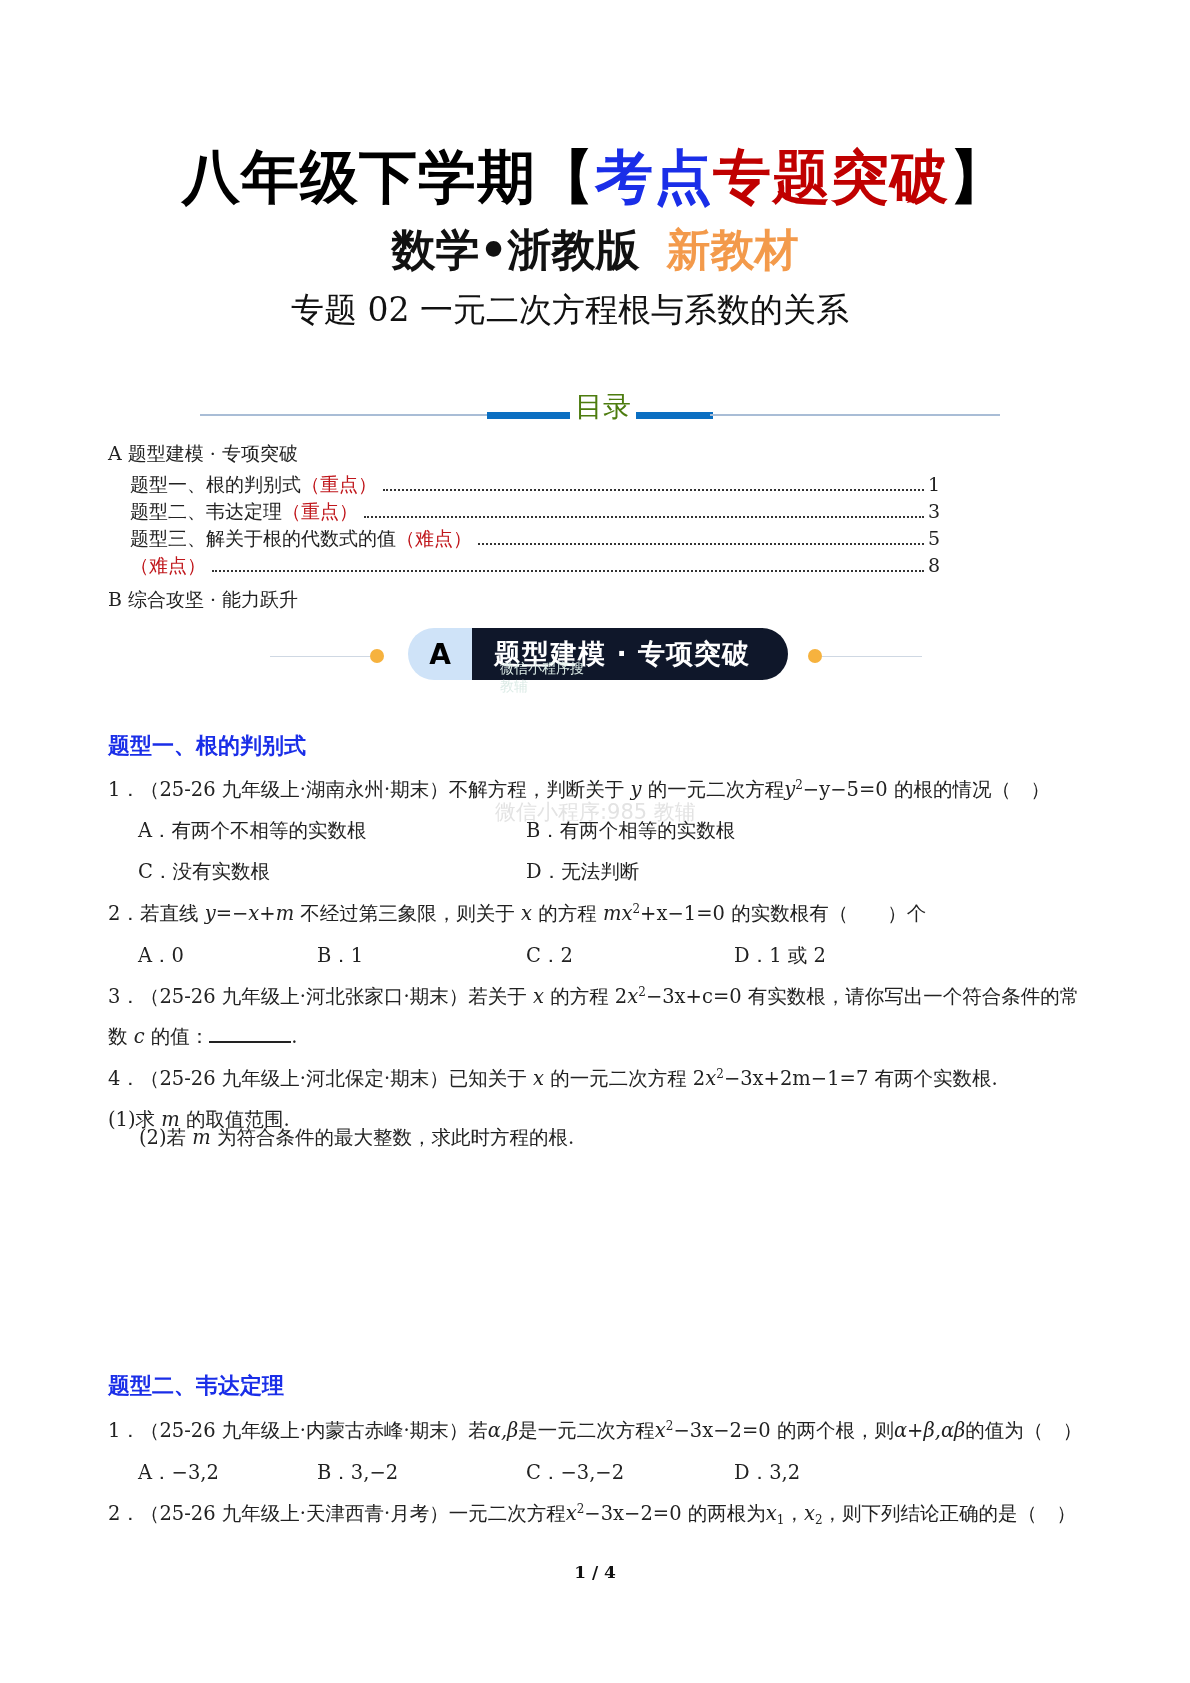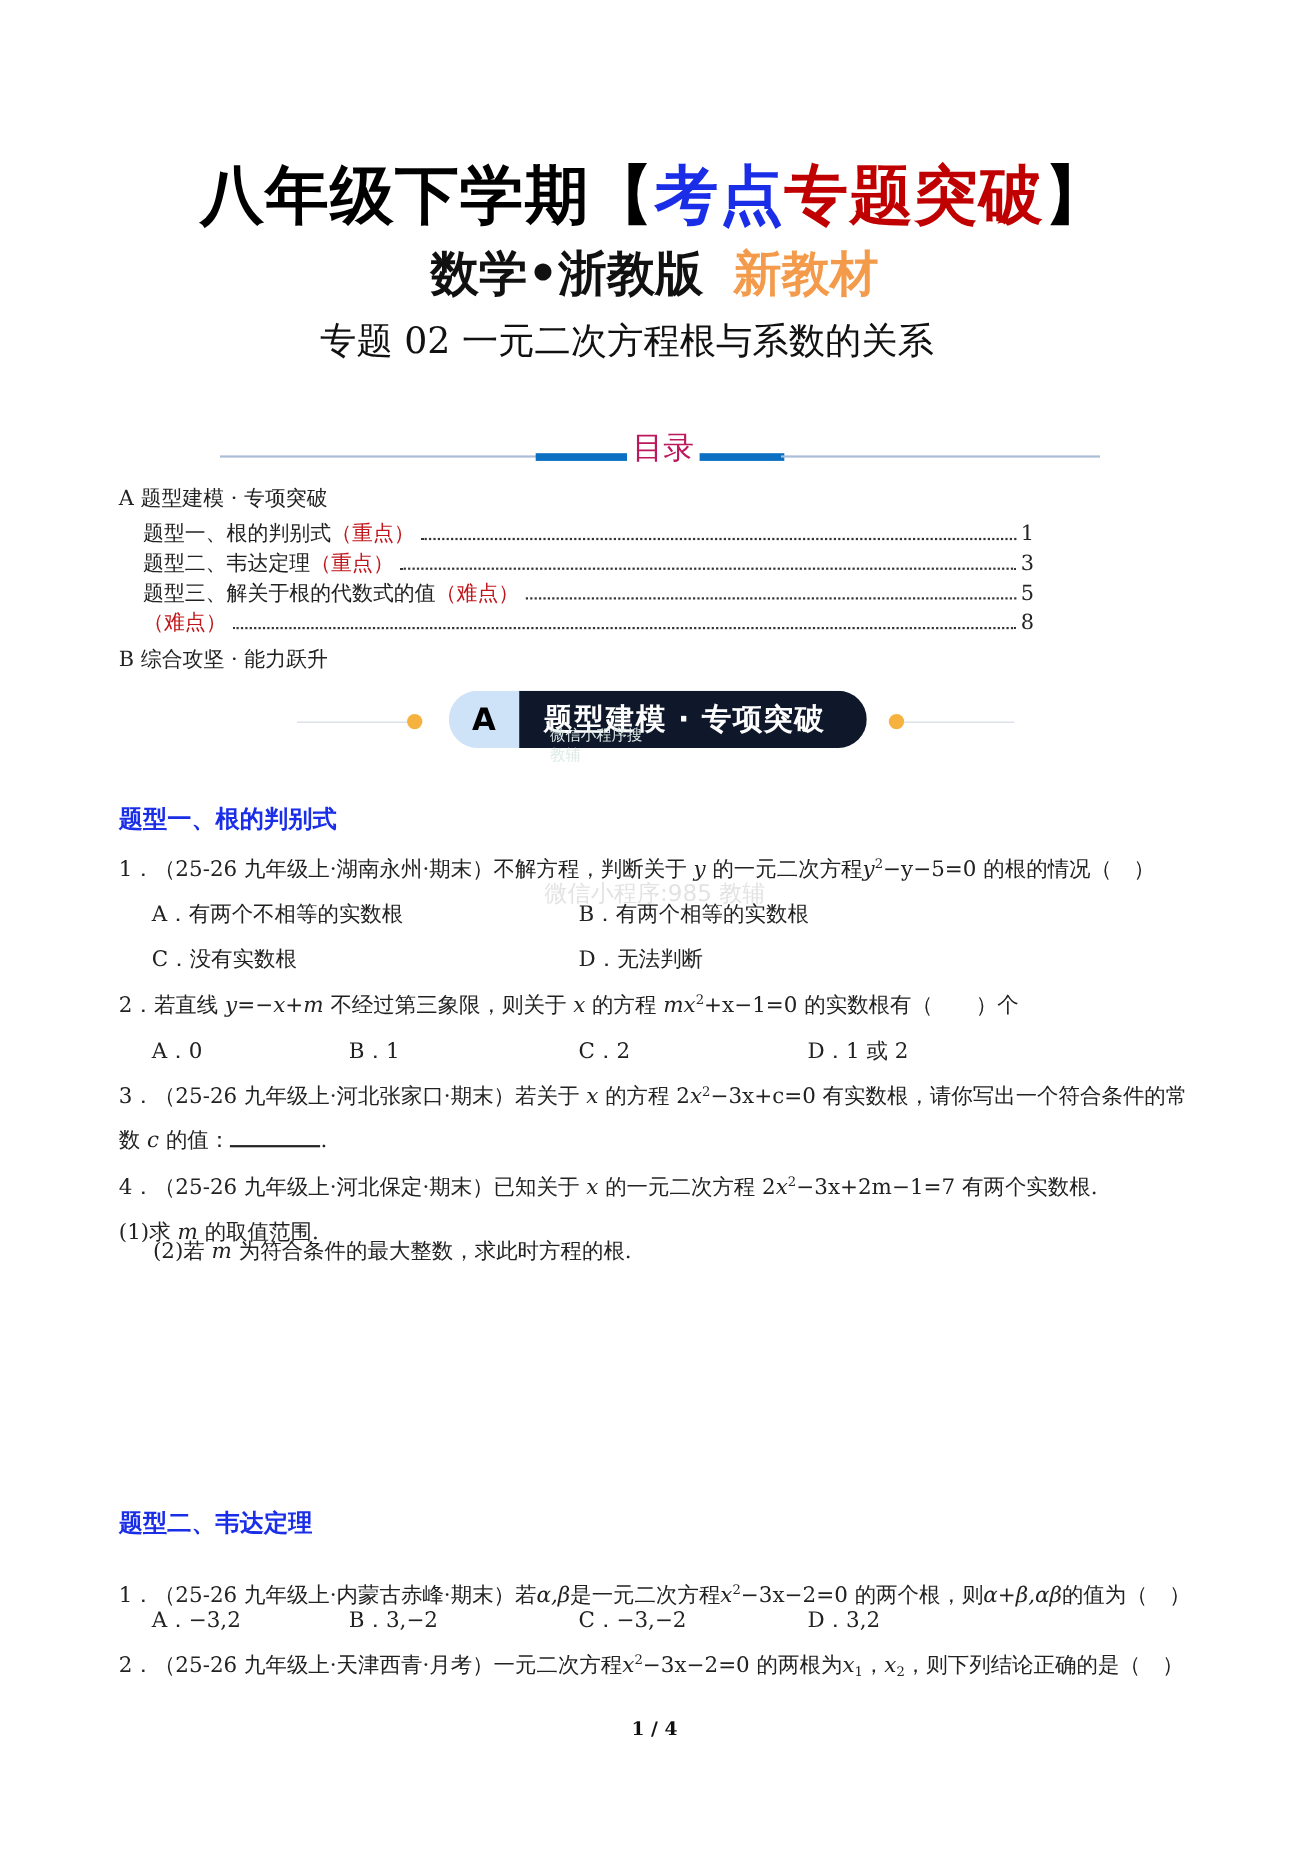--- a/index.html
+++ b/index.html
@@ -14,21 +14,21 @@
   .title2 { top: 222px; left: 0; width: 1190px; text-align: center;
             font-family: "DejaVu Sans", "Liberation Sans", sans-serif; font-weight: 900;
             font-size: 44px; color: #111; line-height: 56px; }
   .title2 .orange { color: #f39a4b; margin-left: 27px; }
   .title3 { top: 288px; left: 0; width: 1140px; text-align: center;
             font-size: 33px; color: #111; line-height: 44px; }
   .toc-head { top: 392px; left: 200px; width: 800px; height: 32px; }
   .toc-head .line { position: absolute; top: 22px; height: 2px; background: #a9bdd6; }
   .toc-head .bar { position: absolute; top: 20px; height: 7px; background: #0b6fc2; }
   .toc-head .label { position: absolute; left: 370px; width: 66px; top: -4px; text-align: center;
-                     font-family: "DejaVu Sans", sans-serif; font-size: 28px; color: #be185d; }
+                     font-family: "DejaVu Sans", sans-serif; font-size: 28px; color: #4d7c0f; }
   .toc-a, .toc-b { left: 108px; font-size: 19px; line-height: 26px; }
   .toc-a { top: 440px; }
   .toc-b { top: 586px; }
   .toc-row { position: absolute; left: 130px; width: 810px; height: 27px;
              display: flex; align-items: baseline; font-size: 19px; }
   .toc-row .red { color: #c0161b; }
   .toc-row .dots { flex: 1; border-bottom: 2px dotted #333; margin: 0 4px 5px 6px; height: 0; }
   .toc-row .pg { width: 12px; text-align: right; }
   .banner { top: 622px; left: 270px; width: 650px; height: 64px; }
   .banner .side-line { position: absolute; top: 34px; height: 1px; background: #cfd8e3; }
@@ -169,21 +169,21 @@
   <span>的取值范围.</span>
 </div>
 <div class="abs q" style="top:1124px;margin-left:31px;">
   <span>(2)若</span>
   <i class="m">m</i>
   <span>为符合条件的最大整数，求此时方程的根.</span>
 </div>
 
 <div class="abs section-h" style="top:1371px;">题型二、韦达定理</div>
 
-<div class="abs q" style="top:1417px;margin-top:19px;">
+<div class="abs q" style="top:1417px;">
   <span>1．（25-26 九年级上·内蒙古赤峰·期末）若</span><i class="m">α,β</i><span>是一元二次方程</span><i class="m">x</i><sup>2</sup><span>−3x−2=0</span>
   <span>的两个根，则</span><i class="m">α+β,αβ</i><span>的值为（　）</span>
 </div>
 <div class="abs opt" style="top:1459px;left:138px;">A．−3,2</div>
 <div class="abs opt" style="top:1459px;left:317px;">B．3,−2</div>
 <div class="abs opt" style="top:1459px;left:526px;">C．−3,−2</div>
 <div class="abs opt" style="top:1459px;left:734px;">D．3,2</div>
 
 <div class="abs q" style="top:1500px;">
   <span>2．（25-26 九年级上·天津西青·月考）一元二次方程</span><i class="m">x</i><sup>2</sup><span>−3x−2=0</span>

